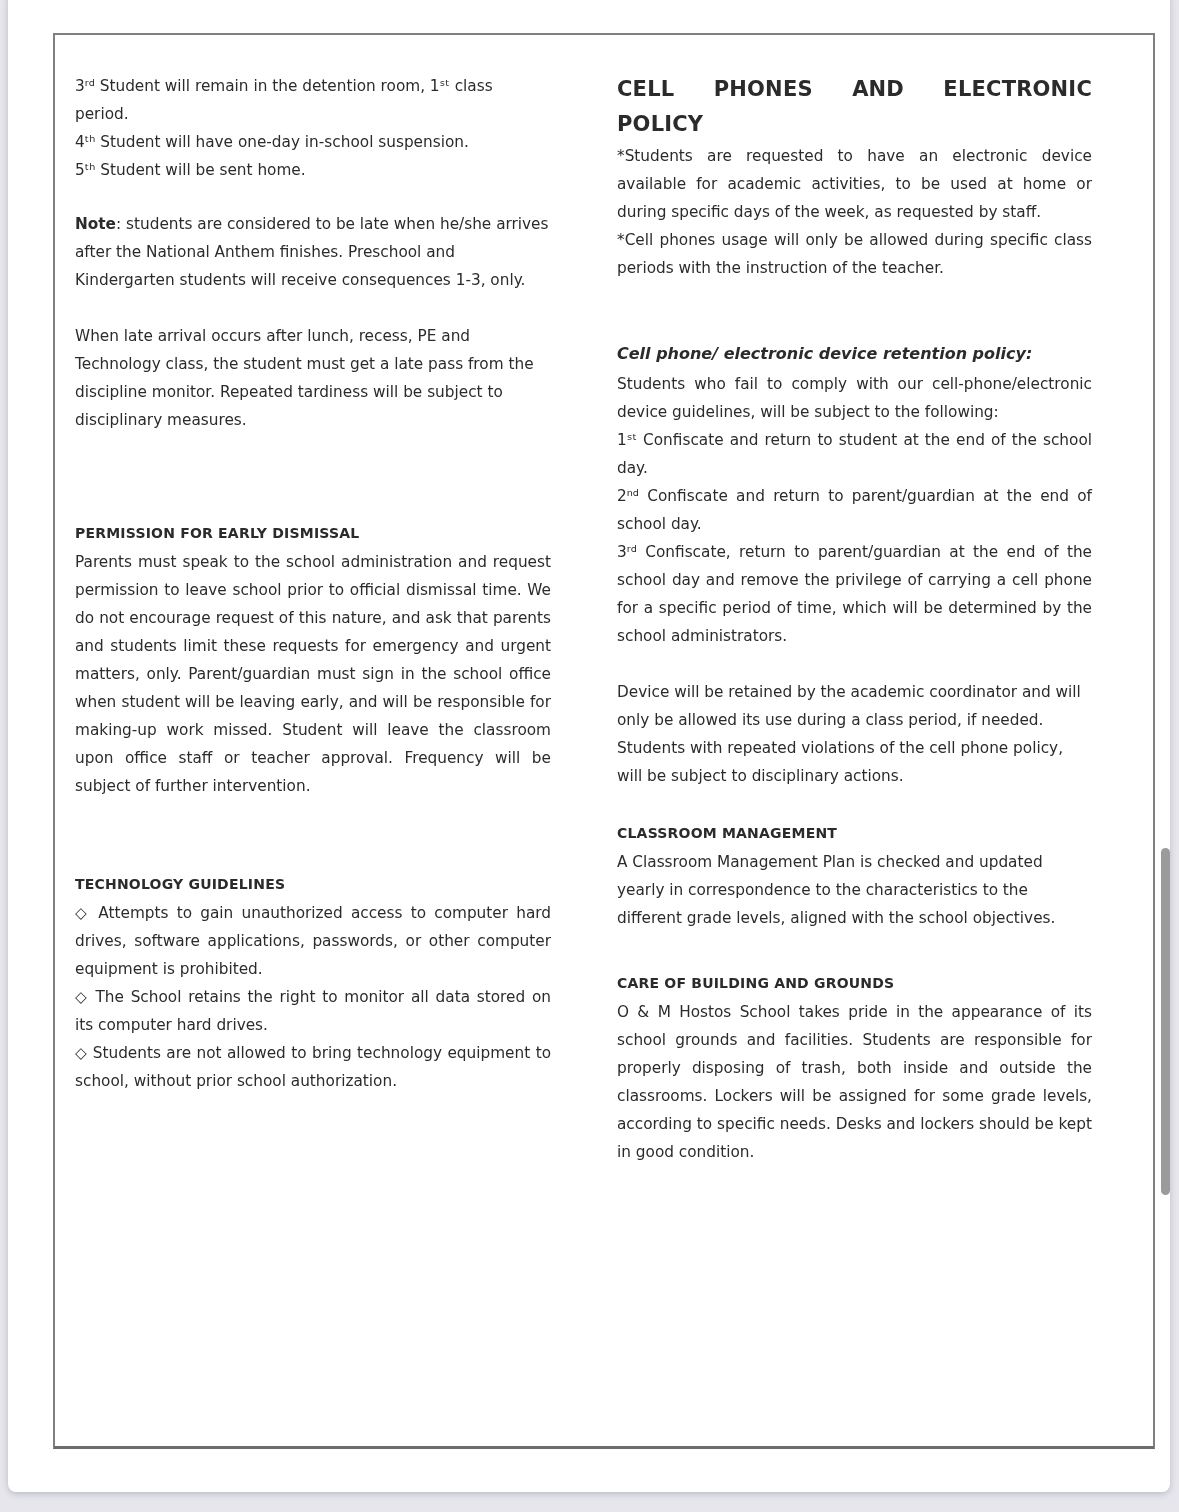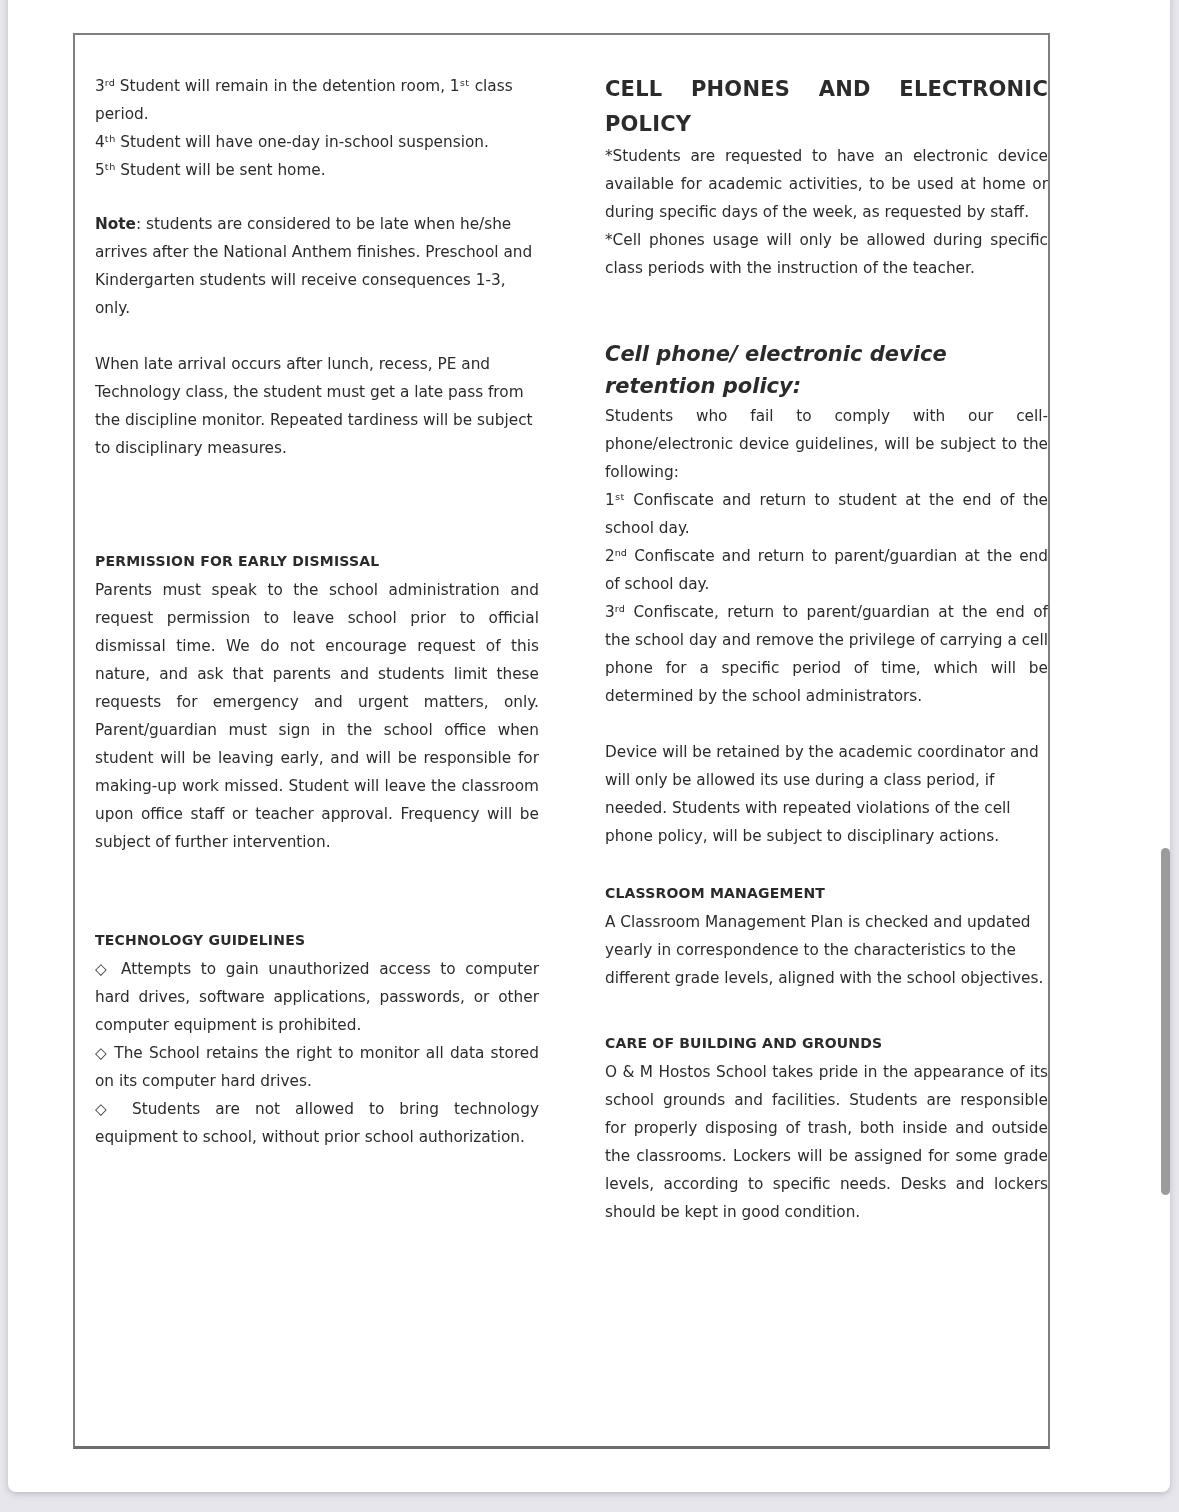--- a/index.html
+++ b/index.html
@@ -9,35 +9,34 @@
     font-family:"DejaVu Sans",sans-serif;
     color:#2b2b2b;
   }
   .sheet{
     position:absolute;left:8px;top:-10px;width:1162px;height:1502px;
     background:#ffffff;border-radius:8px;
     box-shadow:0 2px 6px rgba(80,80,110,.28);
   }
   .frame{
     position:absolute;left:53px;top:33px;box-sizing:border-box;
-    width:977px;height:1416px;
+    width:1102px;height:1416px;
     border:2px solid #7f7f7f;border-bottom-width:3px;border-bottom-color:#6d6d6d;
     background:#ffffff;
-    margin-left:20px;
   }
   .cols{display:flex;gap:66px;padding:37px 0 0 20px;}
   .col{width:476px;font-size:15.3px;line-height:28px;}
   .col.right{width:475px;}
   p{margin:0;}
   .justify{text-align:justify;}
   .h{font-weight:bold;font-size:14px;line-height:30px;letter-spacing:.2px;}
   .h-cell-line{font-weight:bold;font-size:21px;line-height:35px;letter-spacing:.2px;}
   .h-cell-line.stretch{text-align:justify;height:35px;overflow:hidden;}
   .h-cell-line.stretch::after{content:"";display:inline-block;width:100%;height:0;}
-  .h-italic{font-style:italic;font-weight:bold;font-size:21px;line-height:32px;}
+  .h-italic{font-style:italic;font-weight:bold;font-size:16px;line-height:32px;}
   .notice{font-style:italic;font-size:13.8px;line-height:28px;letter-spacing:-.1px;}
   .bold{font-weight:bold;}
   .mt26{margin-top:26px;}.mt28{margin-top:28px;}.mt25{margin-top:25px;}
   .mt84{margin-top:84px;}.mt69{margin-top:69px;}.mt30{margin-top:30px;}
   .mt56{margin-top:56px;}.mt36{margin-top:36px;}
   .scroll-thumb{
     position:absolute;left:1161px;top:848px;width:9px;height:347px;
     background:#9b9b9b;border-radius:5px;
   }
 </style>

